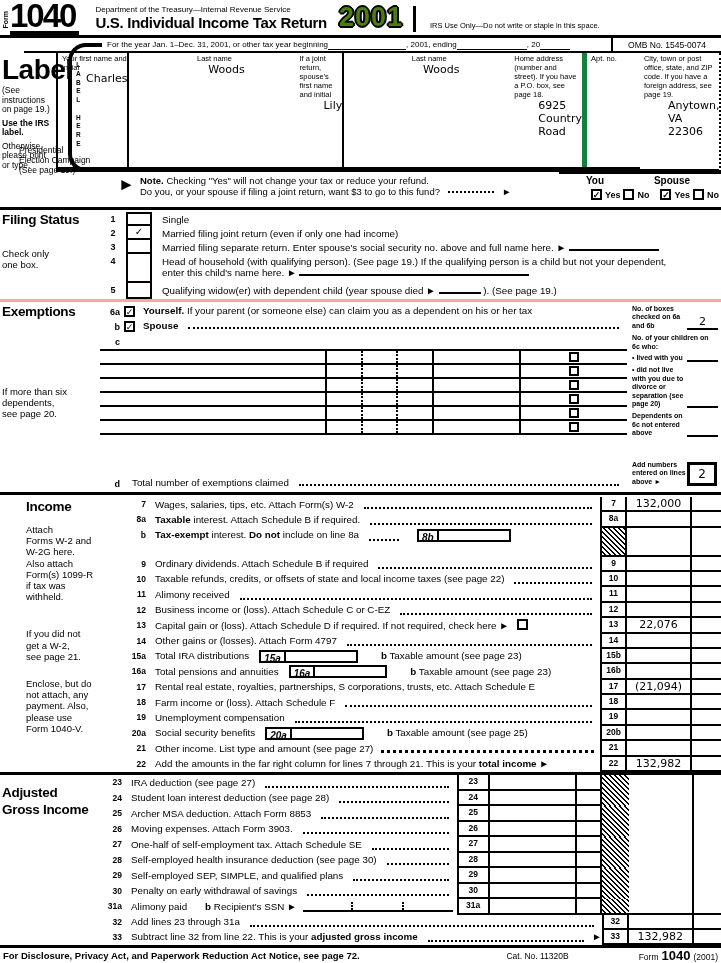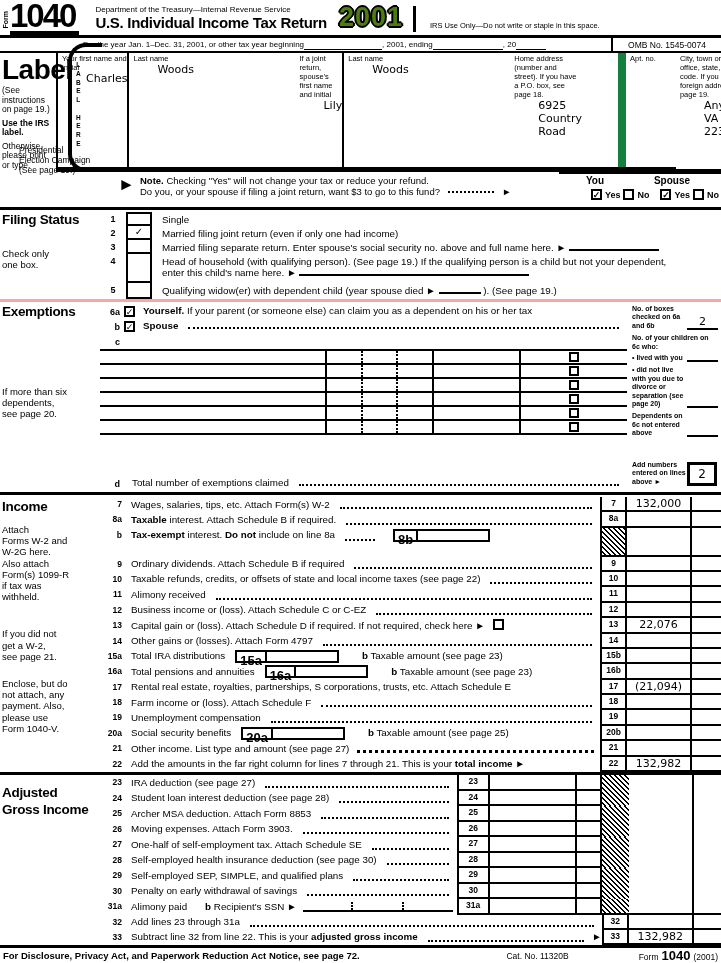--- a/index.html
+++ b/index.html
@@ -17,40 +17,40 @@
 .n1040 { font-size:33px; font-weight:bold; letter-spacing:-2px; line-height:30px; margin-right:16px; border-bottom:4px solid #000; padding:0 4px 0 0; }
 .hdr-mid { margin-right:12px; }
 .hdr-dept { font-size:8px; }
 .hdr-ttl { font-size:15px; font-weight:bold; letter-spacing:-0.3px; }
 .y2001 { font-size:27px; font-weight:bold; letter-spacing:1px; color:#4d7c0f;
   text-shadow:-1px -1px 0 #000,1px -1px 0 #000,-1px 1px 0 #000,1px 1px 0 #000,-2px 0 0 #000,2px 0 0 #000,0 -2px 0 #000,0 2px 0 #000; }
 .vbar { width:3px; height:26px; background:#000; margin:2px 14px 0 10px; }
 .irsuse { font-size:7.5px; align-self:flex-end; padding-bottom:5px; }
 
 
-.yl { height:15px; border-bottom:2px solid #000; display:flex; align-items:center; font-size:8px; padding-left:83px; }
+.yl { height:15px; border-bottom:2px solid #000; display:flex; align-items:center; font-size:8px; padding-left:83px;margin-left:24px; }
 .yl .blank { border-bottom:1px solid #000; height:10px; }
 .omb { margin-left:auto; width:110px; border-left:2px solid #000; align-self:stretch; display:flex; align-items:center; justify-content:center; font-size:8.5px; }
 
 
 .lb { height:119px; display:flex; }
 .lb-left { width:56px; padding:1px 0 0 2px; font-size:8.5px; line-height:1.12; }
 .lb-title { font-size:28px; font-weight:bold; letter-spacing:-0.5px; margin-bottom:1px; }
 .lb-left .seg { margin-bottom:4px; }
 .lb-brk { width:40px; position:relative; }
 .arc { position:absolute; left:12px; top:-10px; bottom:0px; width:34px; border:4px solid #000; border-right:none; border-radius:18px 0 0 18px; }
 .lhere { position:absolute; left:20px; top:8px; font-size:6.5px; font-weight:bold; line-height:1.35; text-align:center; white-space:pre-line; }
 .lb-fields { flex:1; display:flex; flex-direction:row; border-left:2px solid #000; border-bottom:3px solid #000; }
 .lrow { display:flex; border-bottom:2px solid #000; flex:1; }
 .lrow:last-child { border-bottom:none; }
 .lcell { padding:1px 0 0 4px; flex:1; }
 .lcell .flab { font-size:7.5px; }
 .lcell .fval { padding-left:24px; }
-.lastcol { width:168px; border-left:2px solid #000; flex:none; }
-.aptcol { width:58px; border-left:8px solid #15803d; flex:none;margin-left:36px; }
+.lastcol { width:168px; border-left:2px solid #000; flex:none;text-align:center; }
+.aptcol { width:58px; border-left:5px solid #15803d; flex:none; }
 .lb-ssn { width:106px; border-left:2px dotted #000; border-bottom:3px solid #000; display:flex; flex-direction:column; }
 .ssnlab { font-size:7px; padding:2px 0 0 3px; }
 .ssnval { display:flex; justify-content:center; font-size:11px; padding:0 2px 1px 2px; }
 .ssnval span { padding:0 7px;text-align:right; }
 .ssnval span + span { border-left:2px dotted #000; }
 .spouse-ssn { border-top:2px dashed #000; }
 .imp { border-top:2px solid #000; flex:1; padding-top:2px; }
 .imp-t { display:flex; align-items:center; justify-content:center; font-size:12px; gap:5px; }
 .imp-t .tri { font-size:11px; }
 .imp-b { font-size:8.5px; text-align:center; line-height:1.25; margin-top:2px; }
@@ -101,35 +101,35 @@
 .cb-sm { width:10px; height:10px; border:2px solid #000; display:inline-block; }
 .dtotal { margin-top:auto; padding-bottom:3px; }
 .ex-side { width:94px; flex:none; font-size:7px; font-weight:bold; line-height:1.2; padding:3px 3px 2px 5px; display:flex; flex-direction:column; }
 .exs-row { display:flex; margin-bottom:4px; }
 .exs-lab { width:55px; flex:none; }
 .exs-val { flex:1; border-bottom:2px solid #000; text-align:center; font-size:11px; font-weight:normal; align-self:flex-end; font-family:"DejaVu Sans",sans-serif; }
 .exs-box { margin-top:auto; display:flex; align-items:flex-end; }
 .exs-bigbox { width:30px; height:24px; border:3px solid #000; font-size:12px; display:flex; align-items:center; justify-content:center; font-family:"DejaVu Sans",sans-serif; font-weight:normal; }
 
 
-.inc { height:280px; border-bottom:3px solid #000; display:flex; }
+.inc { height:280px; border-bottom:3px solid #000; display:flex;padding-left:24px; }
 .inc .side { padding-top:4px; }
 .sideseg { font-size:9.5px; line-height:1.18; }
 .in-main { flex:1; display:flex; flex-direction:column; padding-top:2px; }
 .irow { display:flex; height:15.5px; }
 .irow.tall { height:29px; }
 .irn { width:22px; text-align:right; font-weight:bold; font-size:8.5px; padding-top:2px; flex:none; }
 .irt { padding:1.5px 0 0 9px; font-size:9.8px; white-space:nowrap; }
 .rt { margin-left:auto; display:flex; width:121px; flex:none; }
 .rt-n { width:27px; border-left:2px solid #000; border-right:2px solid #000; border-bottom:2px solid #000; font-weight:bold; font-size:8.5px; text-align:center; padding-top:1px; }
 .rt-a { width:63px; border-bottom:2px solid #000; text-align:center; }
 .rt-c { width:31px; border-left:2px solid #000; border-bottom:2px solid #000; }
 .hx { background:repeating-linear-gradient(45deg,#fff 0 2px,#000 2px 3.5px); }
 .ib { display:flex; border:2px solid #000; height:13px; margin:1px 0 0 10px; flex:none; }
-.ib-l { border-right:2px solid #000; font-weight:bold; font-size:13px; padding:1px 3px 0 3px; }
+.ib-l { border-right:2px solid #000; font-weight:bold; font-size:10px; padding:1px 3px 0 3px;font-style:italic; }
 .ib-v { width:70px; }
 .cb13 { width:11px; height:11px; border:2px solid #000; margin:1px 0 0 8px; flex:none; }
 .dots2 { flex:1; border-bottom:3px dotted #000; margin:0 6px 4px 8px; align-self:flex-end; height:1px; }
 .tailb { margin-left:14px; white-space:nowrap; }
 
 .agi { height:170px; display:flex; }
 .ag-main { flex:1; display:flex; flex-direction:column; }
 .arow { display:flex; height:15.5px; }
 .arow.short { height:15px; }
 .sub { margin-left:auto; display:flex; width:145px; flex:none; }

